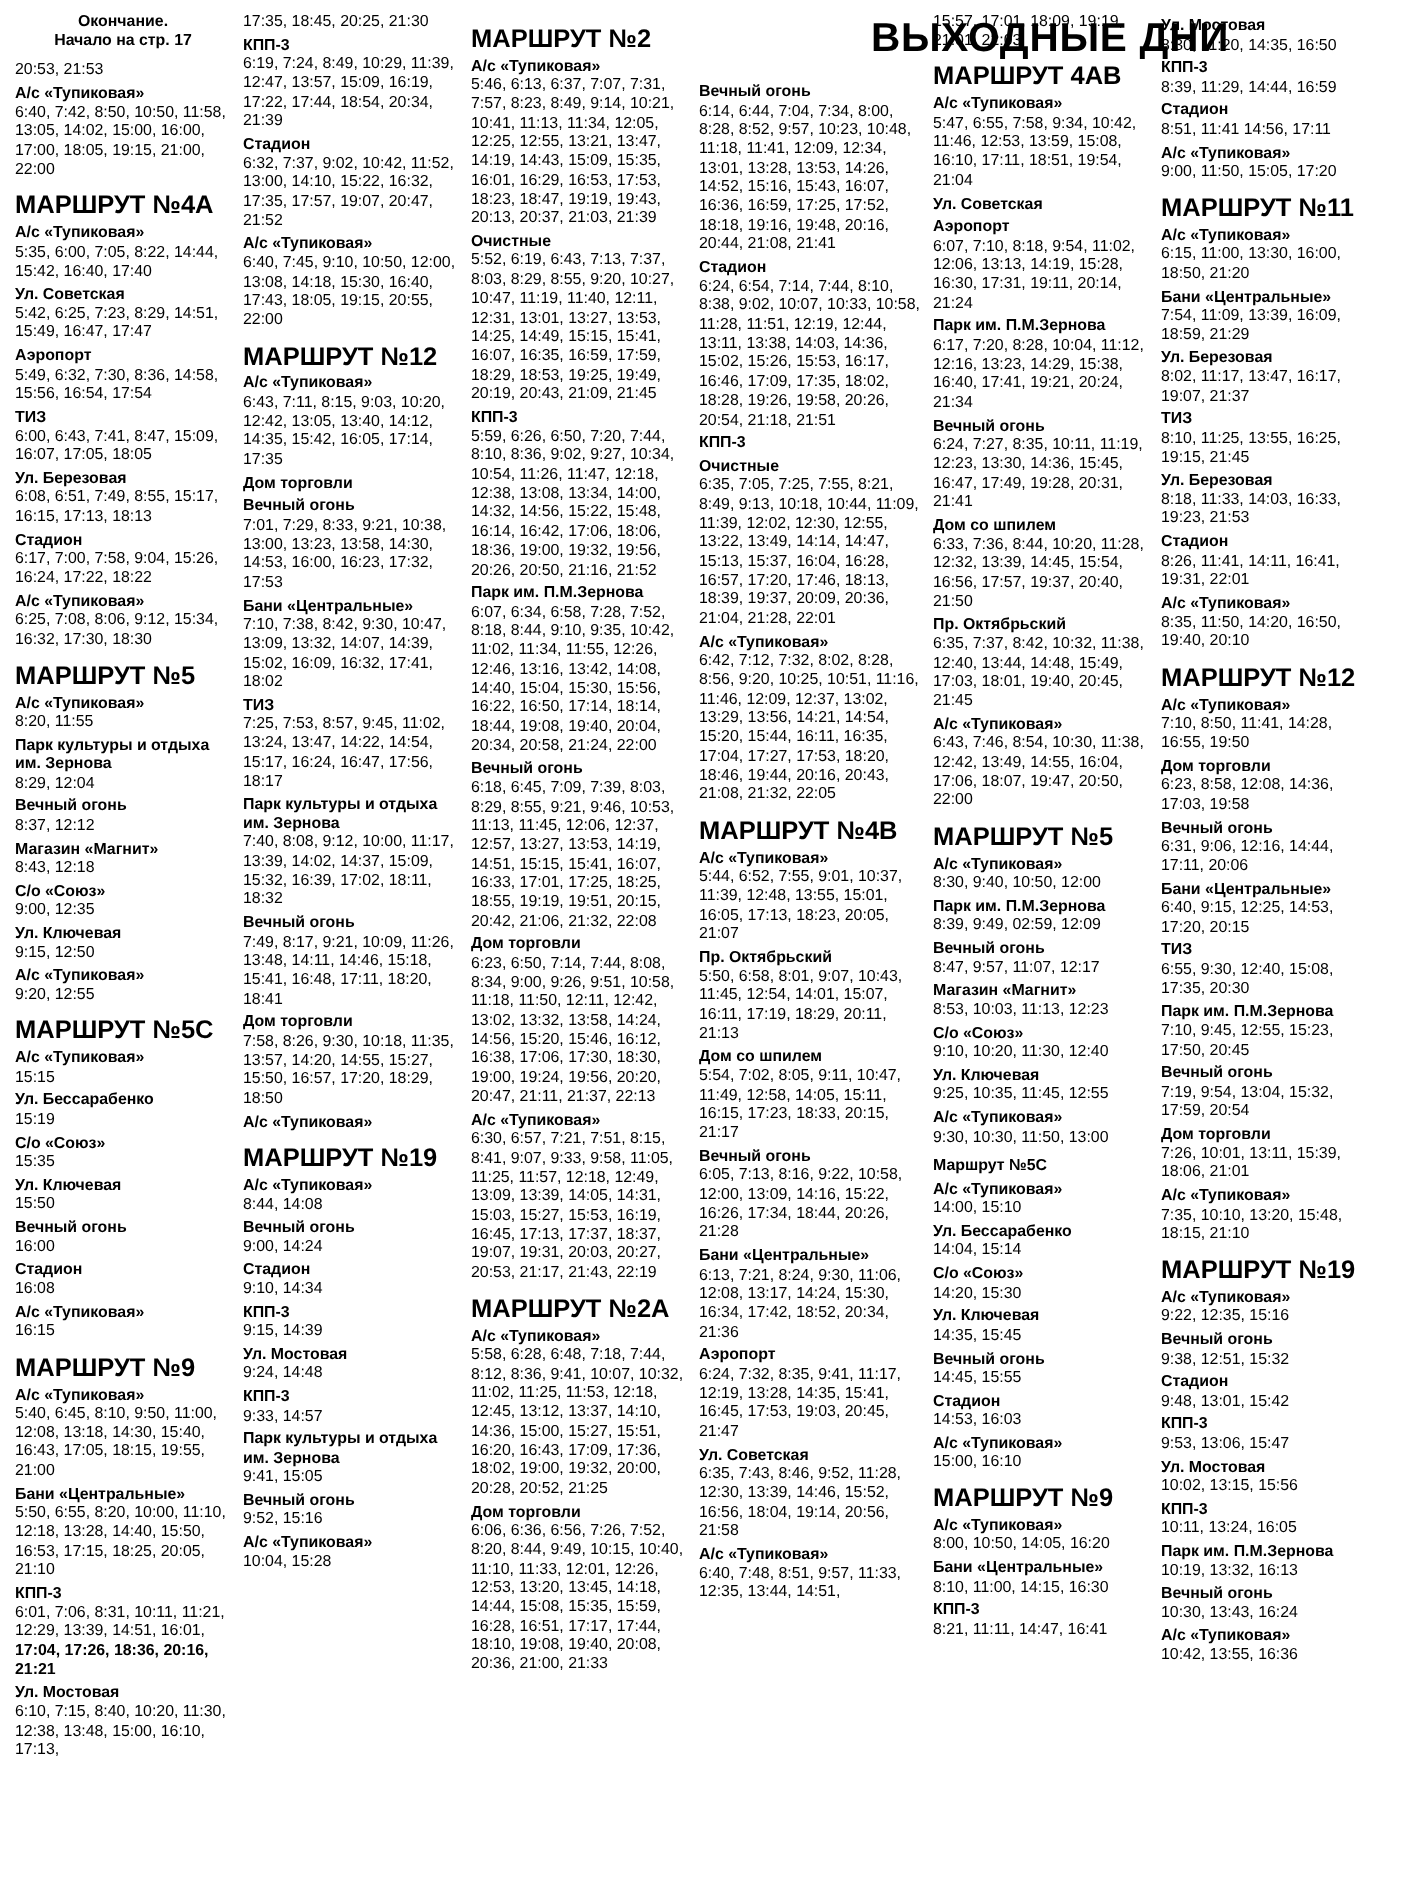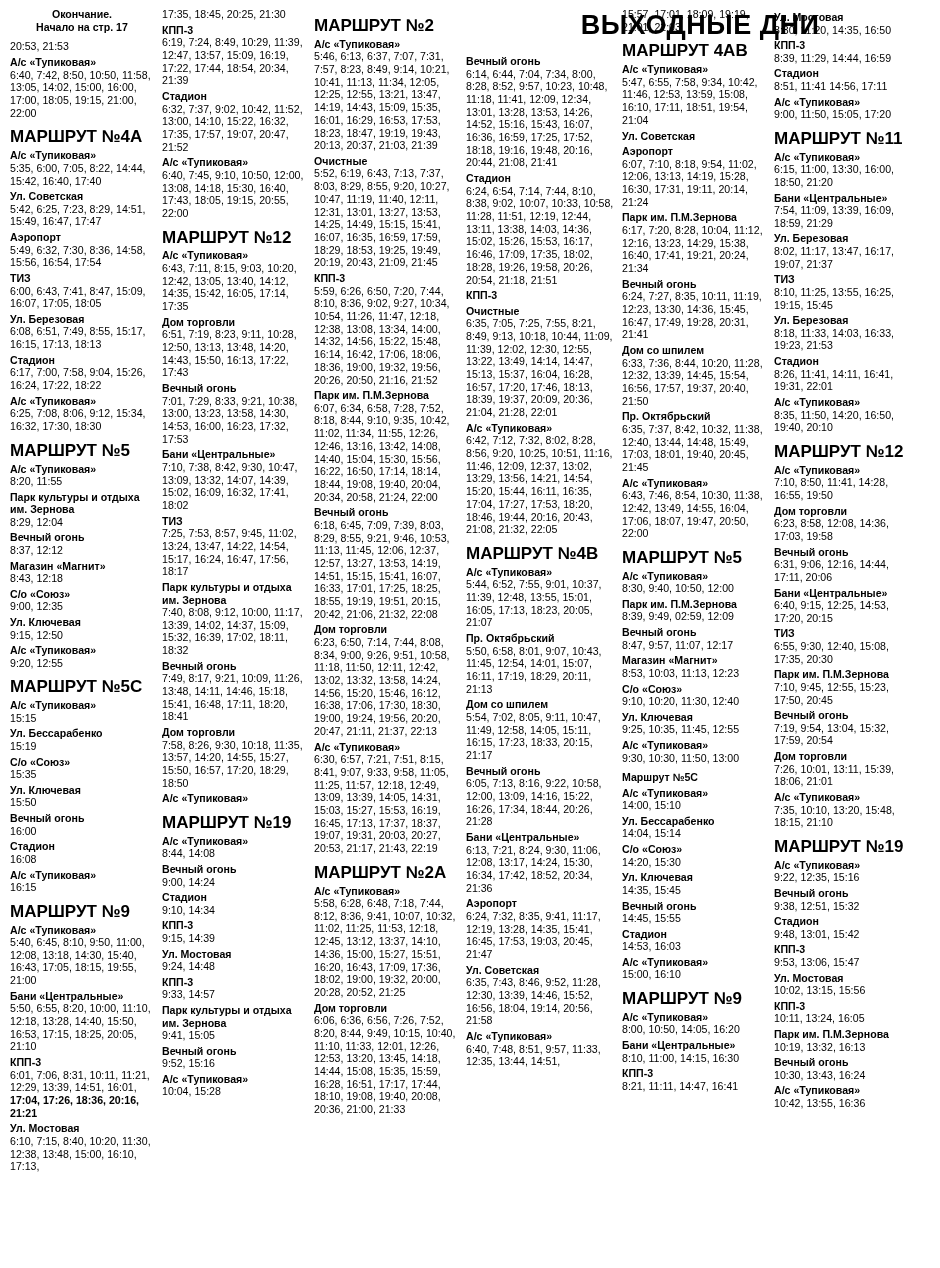--- a/index.html
+++ b/index.html
@@ -153,21 +153,20 @@
         <div class="stop">КПП-3</div>
         <div class="times">6:19, 7:24, 8:49, 10:29, 11:39, 12:47, 13:57, 15:09, 16:19, 17:22, 17:44, 18:54, 20:34, 21:39</div>
         <div class="stop">Стадион</div>
         <div class="times">6:32, 7:37, 9:02, 10:42, 11:52, 13:00, 14:10, 15:22, 16:32, 17:35, 17:57, 19:07, 20:47, 21:52</div>
         <div class="stop">А/с «Тупиковая»</div>
         <div class="times">6:40, 7:45, 9:10, 10:50, 12:00, 13:08, 14:18, 15:30, 16:40, 17:43, 18:05, 19:15, 20:55, 22:00</div>
         <div class="route-head">МАРШРУТ №12</div>
         <div class="stop">А/с «Тупиковая»</div>
         <div class="times">6:43, 7:11, 8:15, 9:03, 10:20, 12:42, 13:05, 13:40, 14:12, 14:35, 15:42, 16:05, 17:14, 17:35</div>
         <div class="stop">Дом торговли</div>
-        <div class="times">6:51, 7:19, 8:23, 9:11, 10:28, 12:50, 13:13, 13:48, 14:20, 14:43, 15:50, 16:13, 17:22, 17:43</div>
         <div class="stop">Вечный огонь</div>
         <div class="times">7:01, 7:29, 8:33, 9:21, 10:38, 13:00, 13:23, 13:58, 14:30, 14:53, 16:00, 16:23, 17:32, 17:53</div>
         <div class="stop">Бани «Центральные»</div>
         <div class="times">7:10, 7:38, 8:42, 9:30, 10:47, 13:09, 13:32, 14:07, 14:39, 15:02, 16:09, 16:32, 17:41, 18:02</div>
         <div class="stop">ТИЗ</div>
         <div class="times">7:25, 7:53, 8:57, 9:45, 11:02, 13:24, 13:47, 14:22, 14:54, 15:17, 16:24, 16:47, 17:56, 18:17</div>
         <div class="stop">Парк культуры и отдыха им. Зернова</div>
         <div class="times">7:40, 8:08, 9:12, 10:00, 11:17, 13:39, 14:02, 14:37, 15:09, 15:32, 16:39, 17:02, 18:11, 18:32</div>
         <div class="stop">Вечный огонь</div>
         <div class="times">7:49, 8:17, 9:21, 10:09, 11:26, 13:48, 14:11, 14:46, 15:18, 15:41, 16:48, 17:11, 18:20, 18:41</div>
@@ -311,21 +310,21 @@
         <div class="stop">А/с «Тупиковая»</div>
         <div class="times">9:00, 11:50, 15:05, 17:20</div>
         <div class="route-head">МАРШРУТ №11</div>
         <div class="stop">А/с «Тупиковая»</div>
         <div class="times">6:15, 11:00, 13:30, 16:00, 18:50, 21:20</div>
         <div class="stop">Бани «Центральные»</div>
         <div class="times">7:54, 11:09, 13:39, 16:09, 18:59, 21:29</div>
         <div class="stop">Ул. Березовая</div>
         <div class="times">8:02, 11:17, 13:47, 16:17, 19:07, 21:37</div>
         <div class="stop">ТИЗ</div>
-        <div class="times">8:10, 11:25, 13:55, 16:25, 19:15, 15:45</div>
+        <div class="times">8:10, 11:25, 13:55, 16:25, 19:15, 21:45</div>
         <div class="stop">Ул. Березовая</div>
         <div class="times">8:18, 11:33, 14:03, 16:33, 19:23, 21:53</div>
         <div class="stop">Стадион</div>
         <div class="times">8:26, 11:41, 14:11, 16:41, 19:31, 22:01</div>
         <div class="stop">А/с «Тупиковая»</div>
         <div class="times">8:35, 11:50, 14:20, 16:50, 19:40, 20:10</div>
         <div class="route-head">МАРШРУТ №12</div>
         <div class="stop">А/с «Тупиковая»</div>
         <div class="times">7:10, 8:50, 11:41, 14:28, 16:55, 19:50</div>
         <div class="stop">Дом торговли</div>

